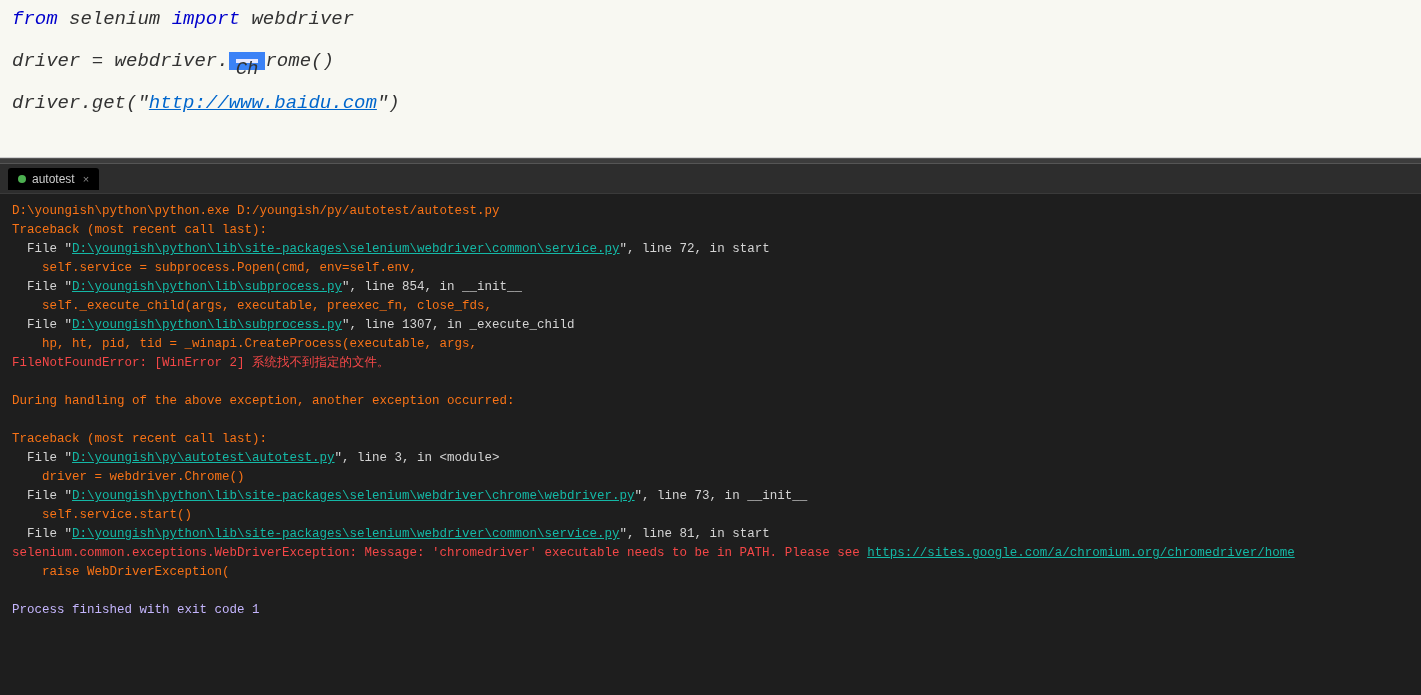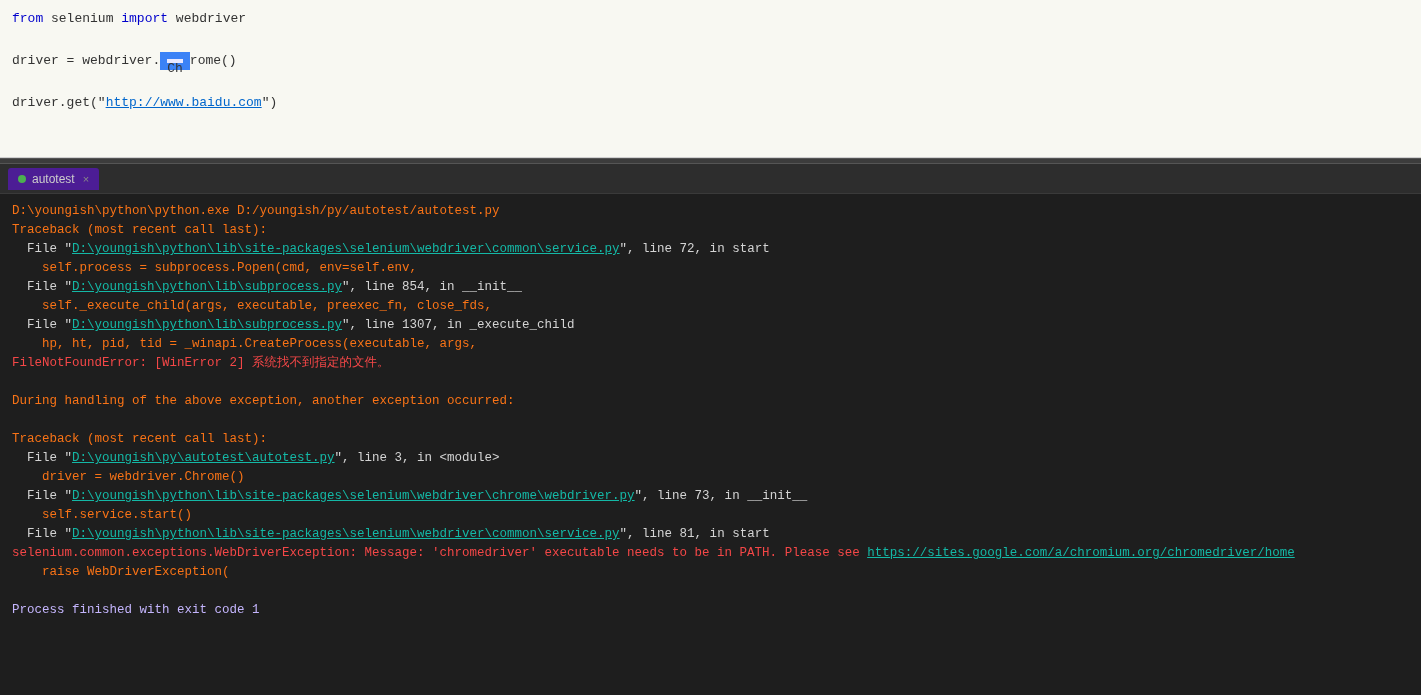--- a/index.html
+++ b/index.html
@@ -25,24 +25,25 @@
       border-bottom: 1px solid #d0d0d0;
       padding: 8px 0;
       position: relative;
       overflow: hidden;
     }
 
     .code-line {
       display: flex;
       align-items: center;
       padding: 1px 12px;
-      font-size: 13px;
+      font-size: 19px;
       line-height: 20px;
       color: #333;
       white-space: pre;
+      font-style: italic;
     }
 
     .code-line .kw-from { color: #0000cc; }
     .code-line .kw-import { color: #0000cc; }
 
     .code-empty {
       height: 20px;
     }
 
     .cursor-highlight {
@@ -75,21 +76,21 @@
       align-items: center;
       padding: 0 8px;
       border-bottom: 1px solid #3a3a3a;
     }
 
     .terminal-tab {
       display: flex;
       align-items: center;
       gap: 6px;
       padding: 4px 10px;
-      background: #4c1d95;
+      background: #000000;
       color: #ccc;
       font-size: 12px;
       font-family: Arial, sans-serif;
       border-radius: 3px 3px 0 0;
       cursor: pointer;
     }
 
     .terminal-tab .tab-dot {
       width: 8px;
       height: 8px;
@@ -179,21 +180,21 @@
       <span class="tab-dot"></span>
       <span>autotest</span>
       <span class="tab-close">×</span>
     </div>
   </div>
   <div class="terminal-output">
 
     <span class="t-line t-normal">D:\youngish\python\python.exe D:/youngish/py/autotest/autotest.py</span>
     <span class="t-line t-normal">Traceback (most recent call last):</span>
     <span class="t-line">  File "<span class="t-path">D:\youngish\python\lib\site-packages\selenium\webdriver\common\service.py</span>", line 72, in start</span>
-    <span class="t-line t-normal">    self.process = subprocess.Popen(cmd, env=self.env,</span>
+    <span class="t-line t-normal">    self.service = subprocess.Popen(cmd, env=self.env,</span>
     <span class="t-line">  File "<span class="t-path">D:\youngish\python\lib\subprocess.py</span>", line 854, in __init__</span>
     <span class="t-line t-normal">    self._execute_child(args, executable, preexec_fn, close_fds,</span>
     <span class="t-line">  File "<span class="t-path">D:\youngish\python\lib\subprocess.py</span>", line 1307, in _execute_child</span>
     <span class="t-line t-normal">    hp, ht, pid, tid = _winapi.CreateProcess(executable, args,</span>
     <span class="t-line t-error">FileNotFoundError: [WinError 2] 系统找不到指定的文件。</span>
     <span class="t-empty"></span>
     <span class="t-line t-normal">During handling of the above exception, another exception occurred:</span>
     <span class="t-empty"></span>
     <span class="t-line t-normal">Traceback (most recent call last):</span>
     <span class="t-line">  File "<span class="t-path">D:\youngish\py\autotest\autotest.py</span>", line 3, in &lt;module&gt;</span>

